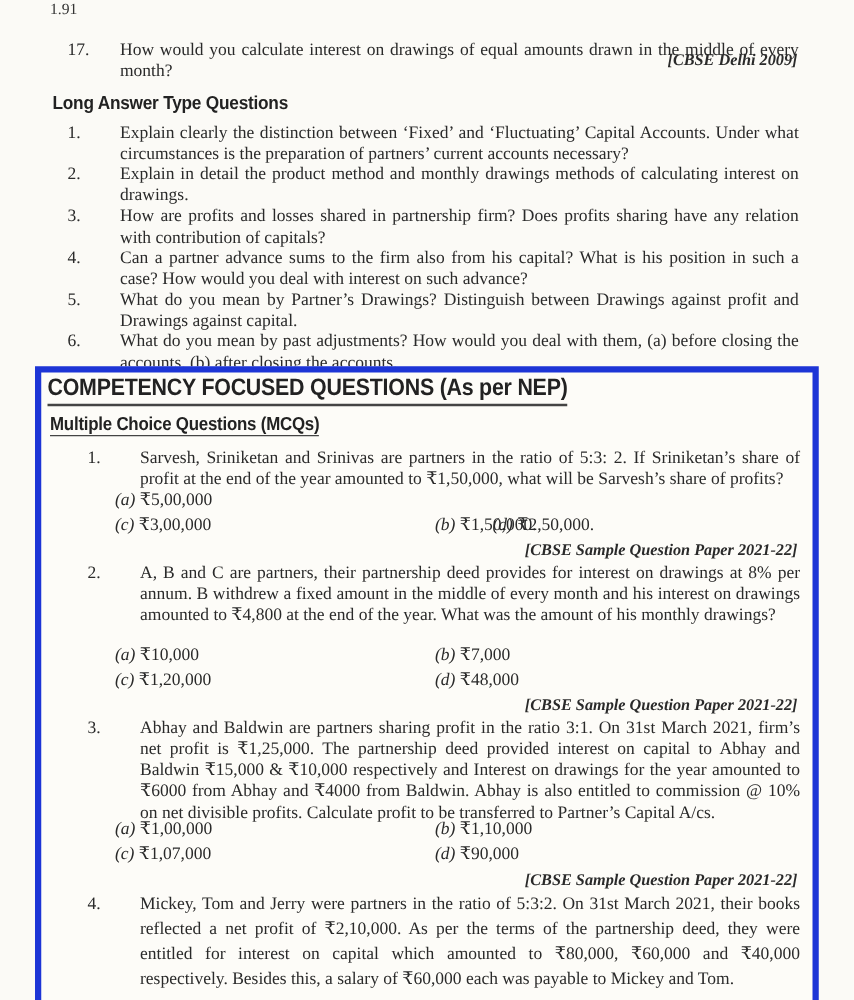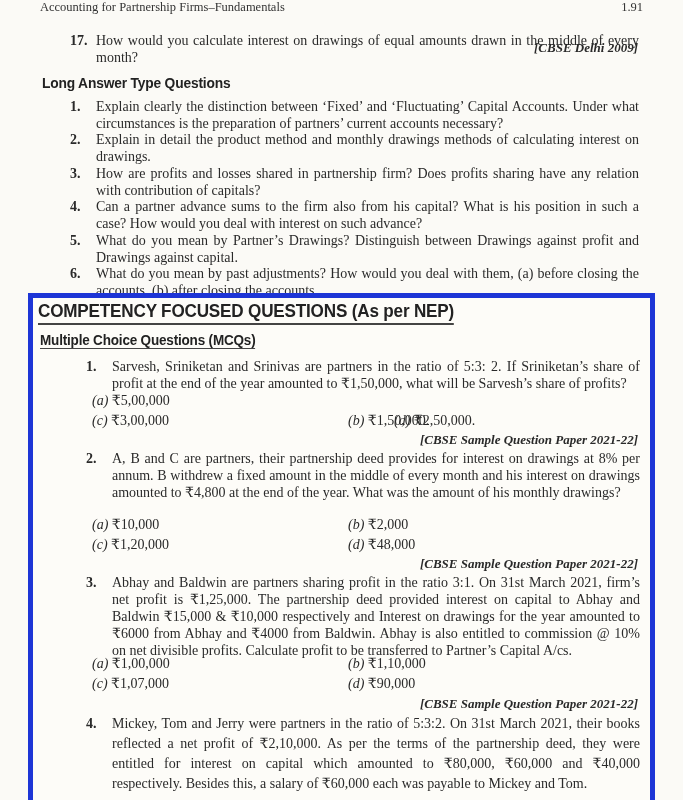--- a/index.html
+++ b/index.html
@@ -9,21 +9,21 @@
     font-family: "Liberation Serif", "DejaVu Serif", serif;
     color: #2a2a2a;
     position: relative;
   }
   .running-head {
     position: absolute; left: 40px; right: 40px; top: 0px; height: 18px;
     font-size: 12.5px; color: #333;
     display: flex; justify-content: space-between;
   }
   .q { position: absolute; font-size: 14px; line-height: 17px; }
-  .q .num { font-weight: bold; position: absolute; left: 16px; }
+  .q .num { font-weight: normal; position: absolute; left: 0; }
   .q .txt { display: block; margin-left: 42px; text-align: justify; }
   .src { font-style: italic; font-weight: bold; font-size: 13px; }
   .sec-head {
     position: absolute; font-family: "Liberation Sans", "DejaVu Sans", sans-serif;
     font-weight: bold; font-stretch: condensed; letter-spacing: -0.2px;
     color: #222;
   }
   .lat-head { left: 42px; top: 74px; font-size: 15px; transform: scaleX(0.92); transform-origin: left; }
   .box {
     position: absolute; left: 28px; top: 293px; width: 627px; height: 520px;
@@ -43,21 +43,20 @@
   }
   .opts { position: absolute; font-size: 14px; line-height: 19px; }
   .opts .opt { position: absolute; white-space: nowrap; }
   .opts .lbl { font-style: italic; }
   .tag { position: absolute; right: 45px; font-size: 13px; font-style: italic; font-weight: bold; margin-left: 21px; }
 </style>
 </head>
 <body>
 
 <div class="running-head">
-  <span>Accounting for Partnership Firms–Fundamentals</span>
   <span>1.91</span>
 </div>
 
 <div class="q" style="left:54px; top:32px; width:585px;">
   <span class="num">17.</span>
   <span class="txt">How would you calculate interest on drawings of equal amounts drawn in the middle of every month?</span>
 </div>
 <div class="src" style="position:absolute; right:45px; top:40px;">[CBSE Delhi 2009]</div>
 
 <div class="sec-head lat-head">Long Answer Type Questions</div>
@@ -102,21 +101,21 @@
   <div class="opt" style="left:256px; top:20px;margin-left:46px;"><span class="lbl">(d)</span> <span>₹2,50,000.</span></div>
 </div>
 <div class="tag" style="top:432px;">[CBSE Sample Question Paper 2021-22]</div>
 
 <div class="q" style="left:70px; top:450px; width:570px;">
   <span class="num">2.</span>
   <span class="txt">A, B and C are partners, their partnership deed provides for interest on drawings at 8% per annum. B withdrew a fixed amount in the middle of every month and his interest on drawings amounted to ₹4,800 at the end of the year. What was the amount of his monthly drawings?</span>
 </div>
 <div class="opts" style="left:92px; top:515px;">
   <div class="opt" style="left:0; top:0;"><span class="lbl">(a)</span> <span>₹10,000</span></div>
-  <div class="opt" style="left:256px; top:0;"><span class="lbl">(b)</span> <span>₹2,000</span></div>
+  <div class="opt" style="left:256px; top:0;"><span class="lbl">(b)</span> <span>₹7,000</span></div>
   <div class="opt" style="left:0; top:20px;"><span class="lbl">(c)</span> <span>₹1,20,000</span></div>
   <div class="opt" style="left:256px; top:20px;"><span class="lbl">(d)</span> <span>₹48,000</span></div>
 </div>
 <div class="tag" style="top:556px;">[CBSE Sample Question Paper 2021-22]</div>
 
 <div class="q" style="left:70px; top:574px; width:570px;">
   <span class="num">3.</span>
   <span class="txt">Abhay and Baldwin are partners sharing profit in the ratio 3:1. On 31st March 2021, firm’s net profit is ₹1,25,000. The partnership deed provided interest on capital to Abhay and Baldwin ₹15,000 &amp; ₹10,000 respectively and Interest on drawings for the year amounted to ₹6000 from Abhay and ₹4000 from Baldwin. Abhay is also entitled to commission @ 10% on net divisible profits. Calculate profit to be transferred to Partner’s Capital A/cs.</span>
 </div>
 <div class="opts" style="left:92px; top:654px;">

